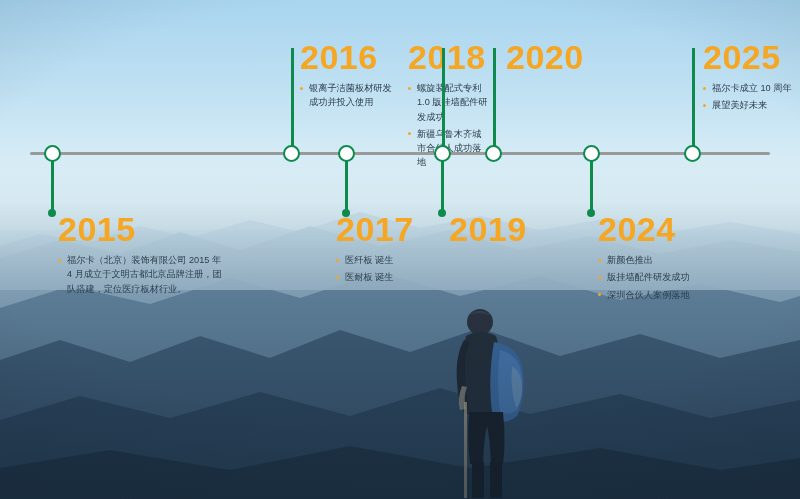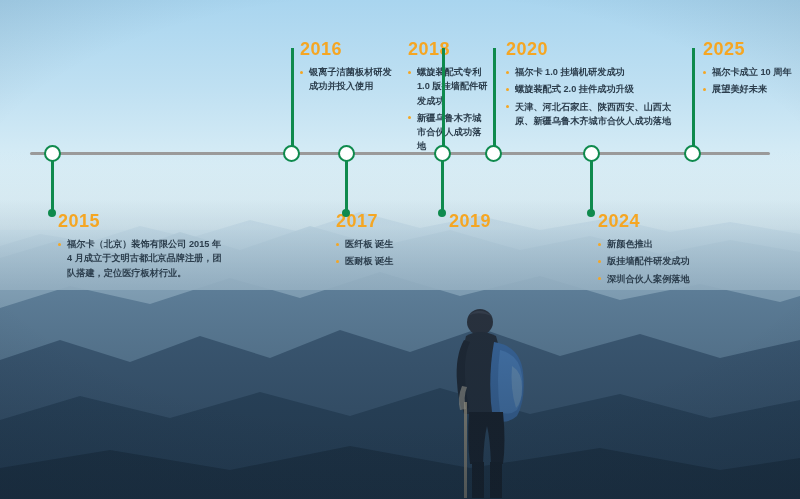--- a/index.html
+++ b/index.html
@@ -27,25 +27,25 @@
         background:#9a9a9a;border-radius:2px;}
   .node{position:absolute;width:17px;height:17px;border-radius:50%;
         background:#ffffff;border:2.5px solid #0f8a4d;box-sizing:border-box;
         top:145px;z-index:6;}
   .stem{position:absolute;width:2.6px;background:#0f8a4d;z-index:4;}
   .stem.down:after{content:"";position:absolute;left:-2.6px;bottom:-3px;
         width:7.8px;height:7.8px;border-radius:50%;background:#0f8a4d;}
 
   
   .entry{position:absolute;}
-  .year{font-size:18px;font-weight:bold;color:#f5a623;letter-spacing:.5px;
+  .year{font-size:34px;font-weight:bold;color:#f5a623;letter-spacing:.5px;
         line-height:1;font-family:"Liberation Sans","DejaVu Sans",sans-serif;}
   .bullets{margin:7px 0 0 0;padding:0;list-style:none;}
   .bullets li{position:relative;padding-left:9px;margin-bottom:3px;
-        font-size:9.2px;line-height:1.55;color:#2c3e4d;font-weight:bold;}
+        font-size:9.2px;line-height:1.55;color:#2c3e4d;font-weight:normal;}
   .bullets li:before{content:"";position:absolute;left:0;top:5.5px;
         width:3px;height:3px;border-radius:50%;background:#f5a623;}
   .entry.below .year{margin-bottom:2px;margin-top:16px;}
 </style>
 </head>
 <body>
 
 <div id="stage">
 
   <div class="bg">
@@ -120,25 +120,20 @@
   <div class="entry above" style="left:408px;top:40px;width:80px">
     <div class="year">2018</div>
     <ul class="bullets">
       <li>螺旋装配式专利 1.0 版挂墙配件研发成功</li>
       <li>新疆乌鲁木齐城市合伙人成功落地</li>
     </ul>
   </div>
 
   <div class="entry above" style="left:506px;top:40px;width:176px">
     <div class="year">2020</div>
-    <ul class="bullets">
-      <li>福尔卡 1.0 挂墙机研发成功</li>
-      <li>螺旋装配式 2.0 挂件成功升级</li>
-      <li>天津、河北石家庄、陕西西安、山西太原、新疆乌鲁木齐城市合伙人成功落地</li>
-    </ul>
   </div>
 
   <div class="entry above" style="left:703px;top:40px;width:92px">
     <div class="year">2025</div>
     <ul class="bullets">
       <li>福尔卡成立 10 周年</li>
       <li>展望美好未来</li>
     </ul>
   </div>
 

